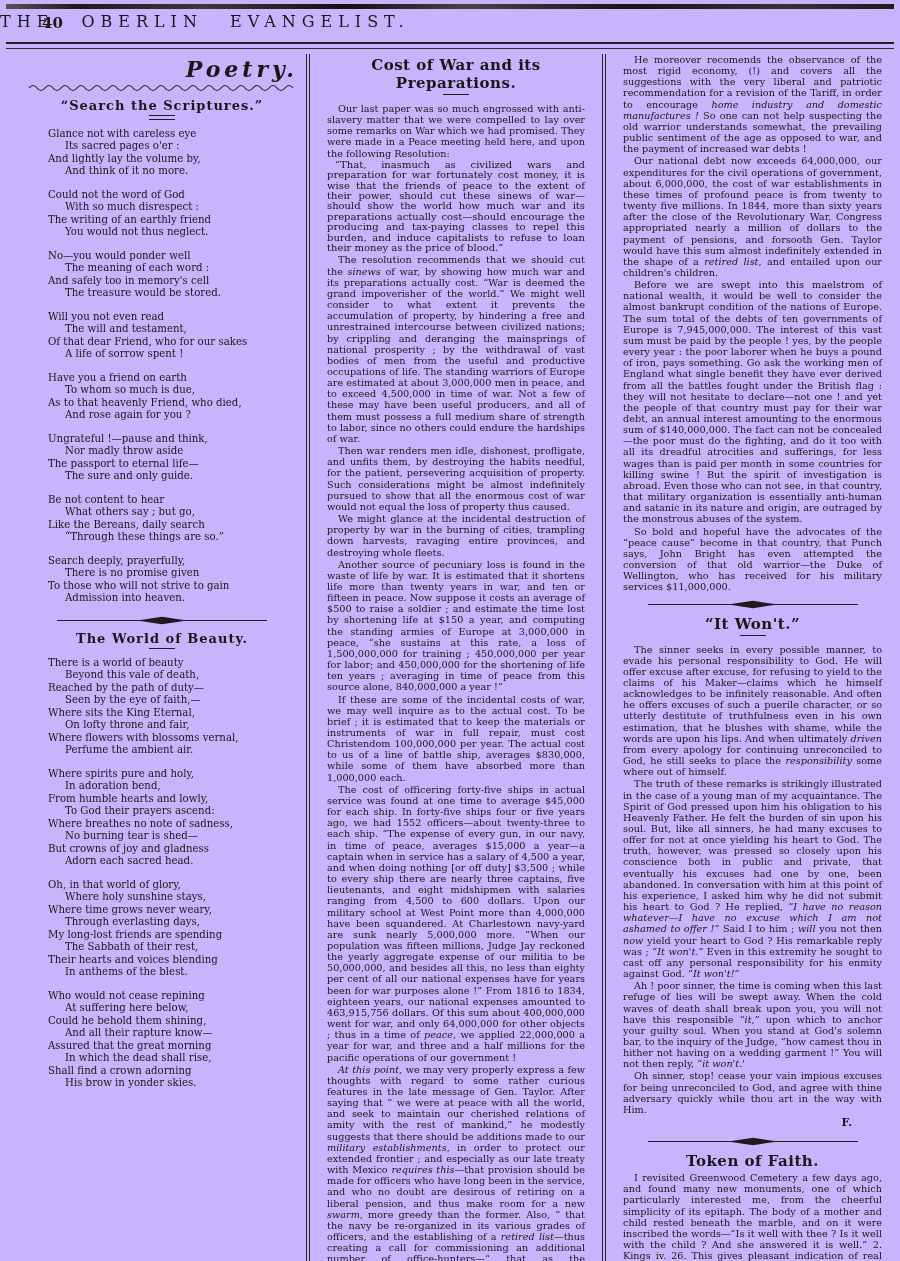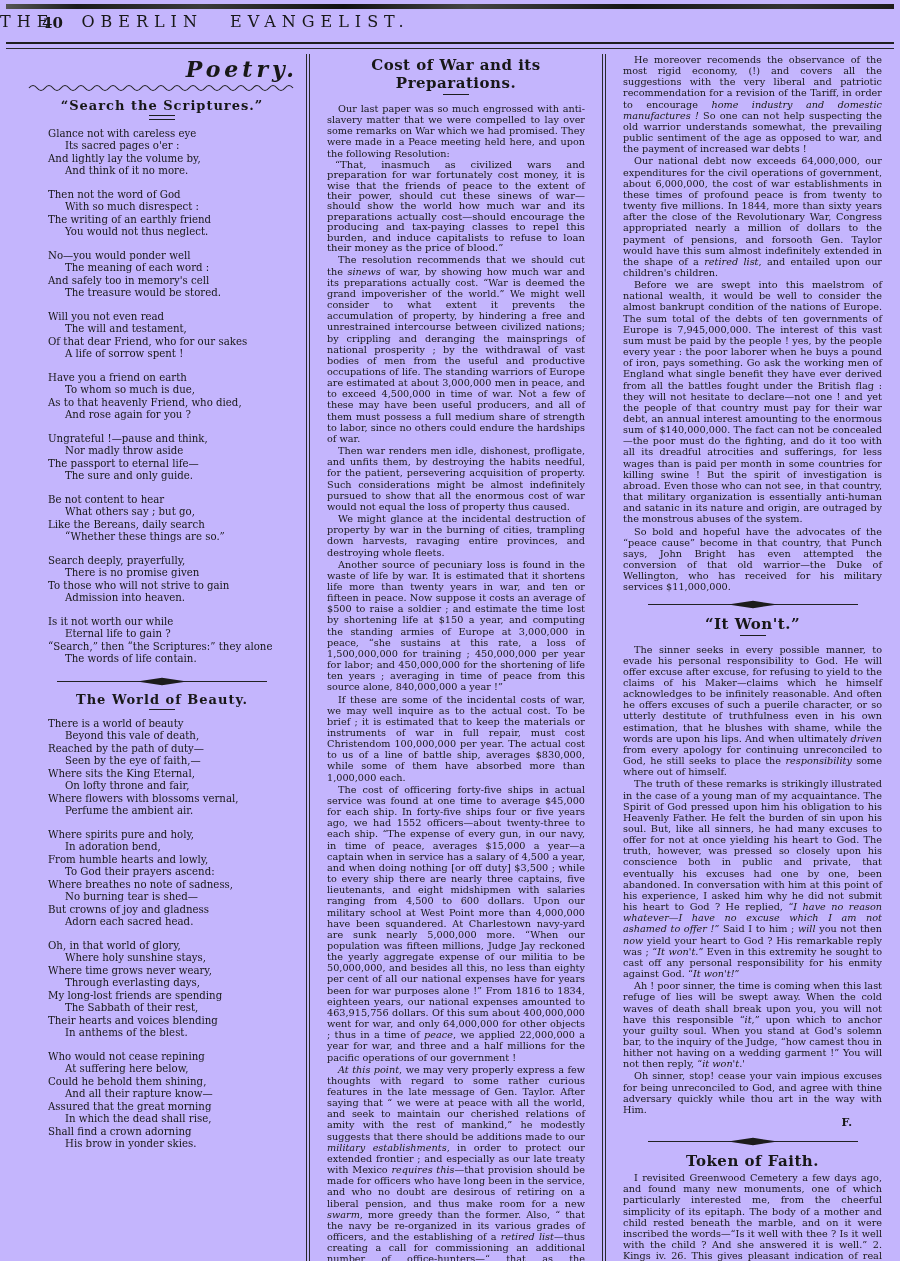--- a/index.html
+++ b/index.html
@@ -65,21 +65,21 @@
       <h2 class="poem-title">“Search the Scriptures.”</h2>
       <div class="title-rule double"></div>
       <div class="poem">
           <div class="stanza">
             <div class="poem-line">Glance not with careless eye</div>
             <div class="poem-line">Its sacred pages o'er :</div>
             <div class="poem-line">And lightly lay the volume by,</div>
             <div class="poem-line">And think of it no more.</div>
           </div>
           <div class="stanza">
-            <div class="poem-line">Then not the word of God</div>
+            <div class="poem-line">Could not the word of God</div>
             <div class="poem-line">With so much disrespect :</div>
             <div class="poem-line">The writing of an earthly friend</div>
             <div class="poem-line">You would not thus neglect.</div>
           </div>
           <div class="stanza">
             <div class="poem-line">No—you would ponder well</div>
             <div class="poem-line">The meaning of each word :</div>
             <div class="poem-line">And safely too in memory's cell</div>
             <div class="poem-line">The treasure would be stored.</div>
           </div>
@@ -98,33 +98,27 @@
           <div class="stanza">
             <div class="poem-line">Ungrateful !—pause and think,</div>
             <div class="poem-line">Nor madly throw aside</div>
             <div class="poem-line">The passport to eternal life—</div>
             <div class="poem-line">The sure and only guide.</div>
           </div>
           <div class="stanza">
             <div class="poem-line">Be not content to hear</div>
             <div class="poem-line">What others say ; but go,</div>
             <div class="poem-line">Like the Bereans, daily search</div>
-            <div class="poem-line">“Whether these things are so.”</div>
+            <div class="poem-line">“Through these things are so.”</div>
           </div>
           <div class="stanza">
             <div class="poem-line">Search deeply, prayerfully,</div>
             <div class="poem-line">There is no promise given</div>
             <div class="poem-line">To those who will not strive to gain</div>
             <div class="poem-line">Admission into heaven.</div>
-          </div>
-          <div class="stanza">
-            <div class="poem-line">Is it not worth our while</div>
-            <div class="poem-line">Eternal life to gain ?</div>
-            <div class="poem-line">“Search,” then “the Scriptures:” they alone</div>
-            <div class="poem-line">The words of life contain.</div>
           </div>
         </div>
 
       <svg class="divider" width="210" height="9" viewBox="0 0 210 9">
         <line x1="0" y1="4.5" x2="210" y2="4.5" stroke="#222" stroke-width="1.1"></line>
         <polygon points="80,4.5 105,0.8 130,4.5 105,8.2" fill="#1c1c1c"></polygon>
       </svg>
       <h2 class="poem-title">The World of Beauty.</h2>
       <div class="title-rule"></div>
       <div class="poem">

